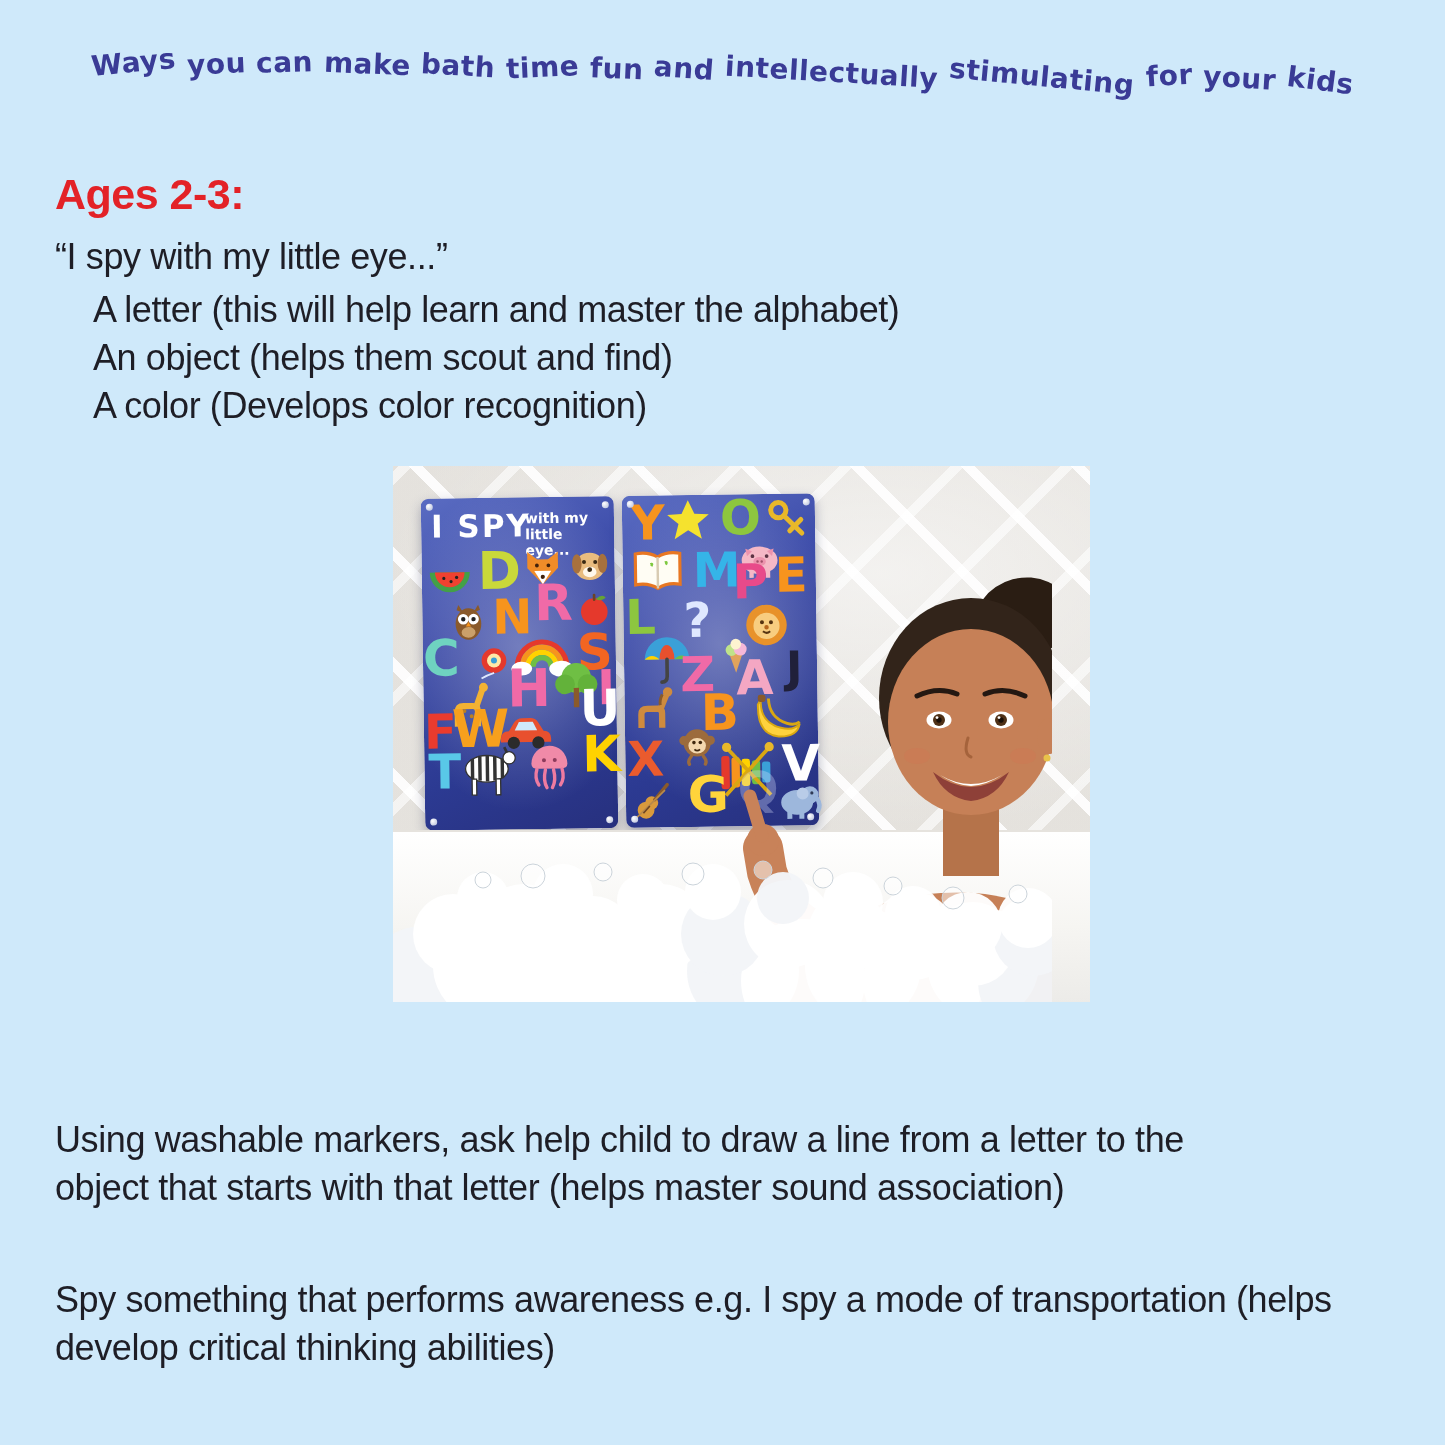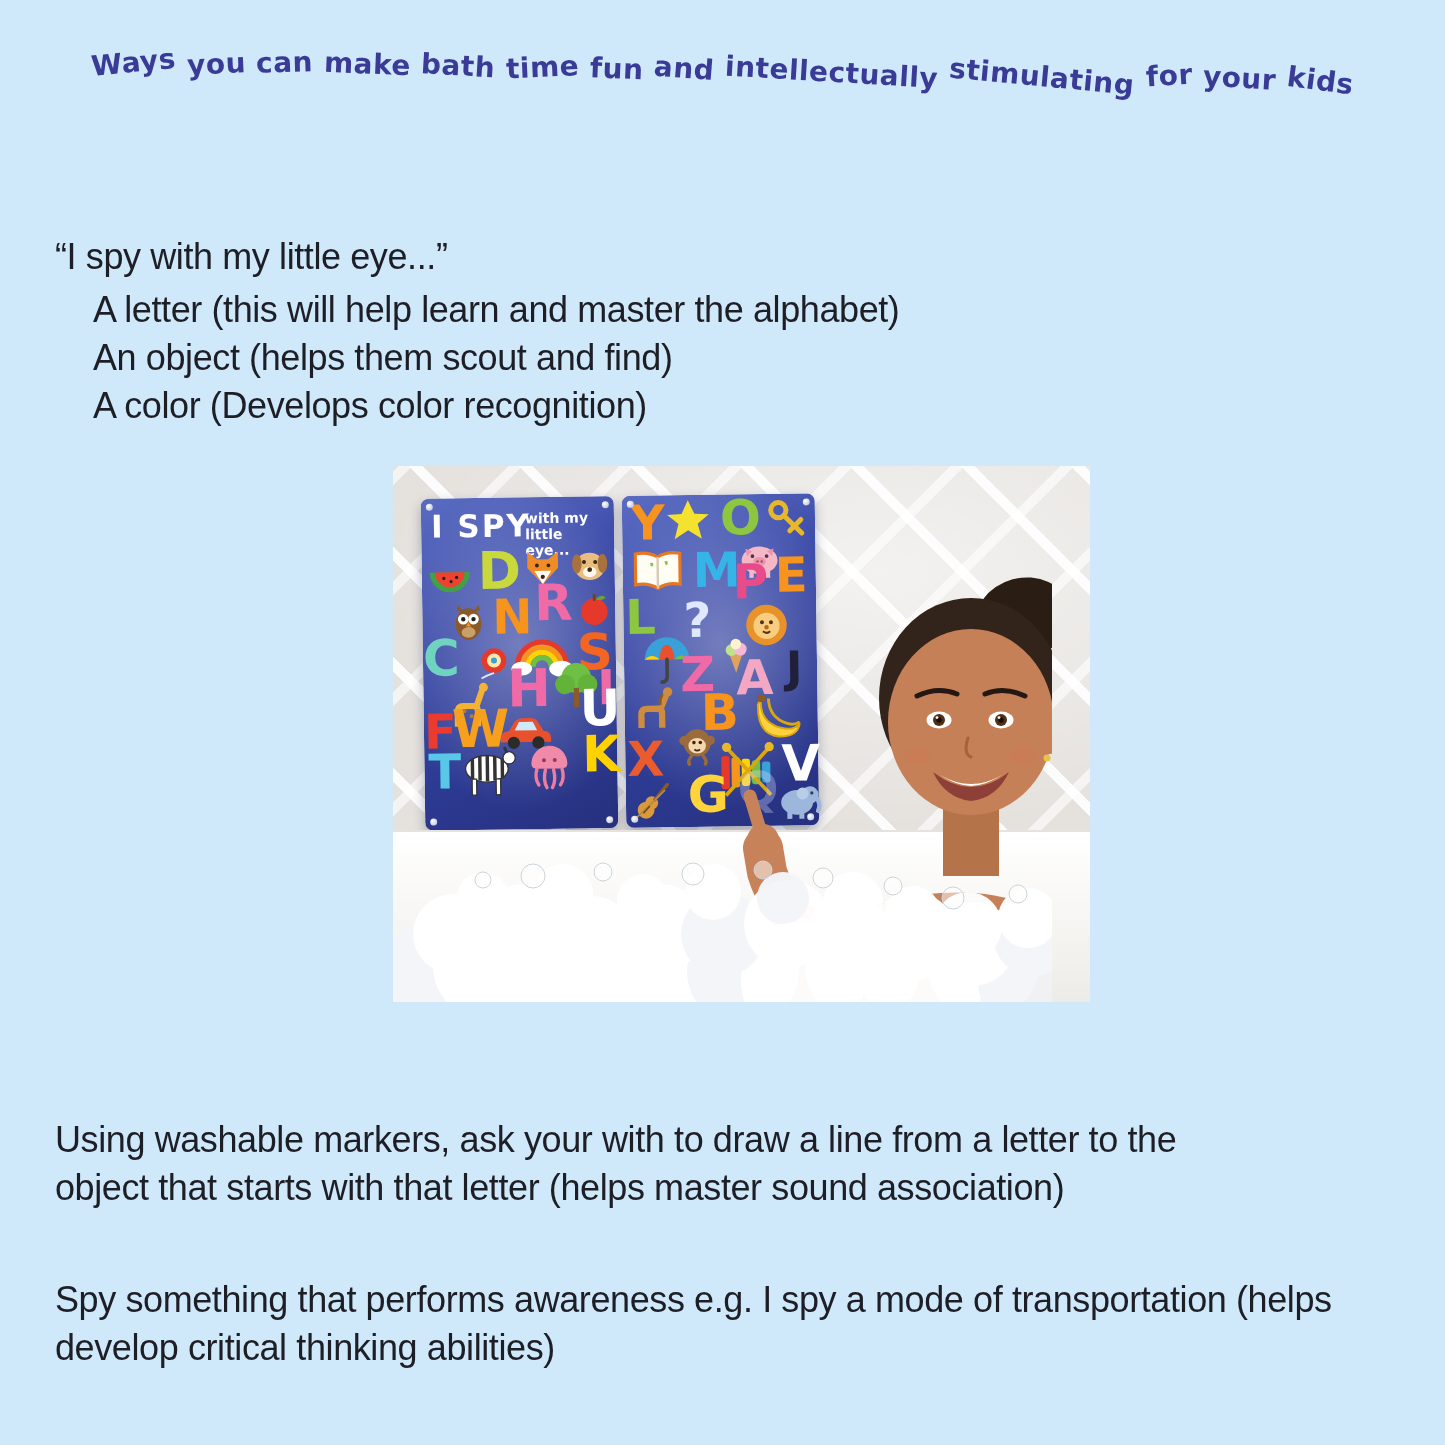--- a/index.html
+++ b/index.html
@@ -63,20 +63,21 @@
       <span style="transform: translateY(2px) rotate(-3deg);">time</span>
       <span style="transform: translateY(3px) rotate(2deg);">fun</span>
       <span style="transform: translateY(2px) rotate(4deg);">and</span>
       <span style="transform: translateY(5px) rotate(3deg);">intellectually</span>
       <span style="transform: translateY(8px) rotate(5deg);">stimulating</span>
       <span style="transform: translateY(6px) rotate(-4deg);">for</span>
       <span style="transform: translateY(8px) rotate(3deg);">your</span>
       <span style="transform: translateY(10px) rotate(7deg);">kids</span>
     </div>
 
+  <div class="h-red" style="top:170px">Ages 2-3:</div>
   <div class="body-text" style="left:55px;top:233px">“I spy with my little eye...”</div>
   <div class="body-text lines" style="left:93px;top:286px">A letter (this will help learn and master the alphabet)
 An object (helps them scout and find)
 A color (Develops color recognition)</div>
 
   <div class="photo">
     <div class="board">
       <div class="panel left">
         <div class="ispy-main">I SPY</div>
         <div class="ispy-sub">with my little eye...</div>
@@ -422,17 +423,17 @@
         <circle cx="300" cy="408" r="11" fill="rgba(255,255,255,.5)" stroke="#ccd4db" stroke-width="1"></circle>
         <circle cx="370" cy="404" r="9" fill="rgba(255,255,255,.5)" stroke="#ccd4db" stroke-width="1"></circle>
         <circle cx="430" cy="412" r="10" fill="rgba(255,255,255,.5)" stroke="#ccd4db" stroke-width="1"></circle>
         <circle cx="500" cy="420" r="9" fill="rgba(255,255,255,.5)" stroke="#ccd4db" stroke-width="1"></circle>
         <circle cx="560" cy="432" r="11" fill="rgba(255,255,255,.5)" stroke="#ccd4db" stroke-width="1"></circle>
         <circle cx="625" cy="428" r="9" fill="rgba(255,255,255,.5)" stroke="#ccd4db" stroke-width="1"></circle>
         <circle cx="90" cy="414" r="8" fill="rgba(255,255,255,.5)" stroke="#ccd4db" stroke-width="1"></circle>
       </svg>
   </div>
 
-  <div class="body-text lines" style="left:55px;top:1116px">Using washable markers, ask your with to draw a line from a letter to the
+  <div class="body-text lines" style="left:55px;top:1116px">Using washable markers, ask help child to draw a line from a letter to the
 object that starts with that letter (helps master sound association)</div>
   <div class="body-text lines" style="left:55px;top:1276px">Spy something that performs awareness e.g. I spy a mode of transportation (helps
 develop critical thinking abilities)</div>
 </div>
 
 </body></html>

